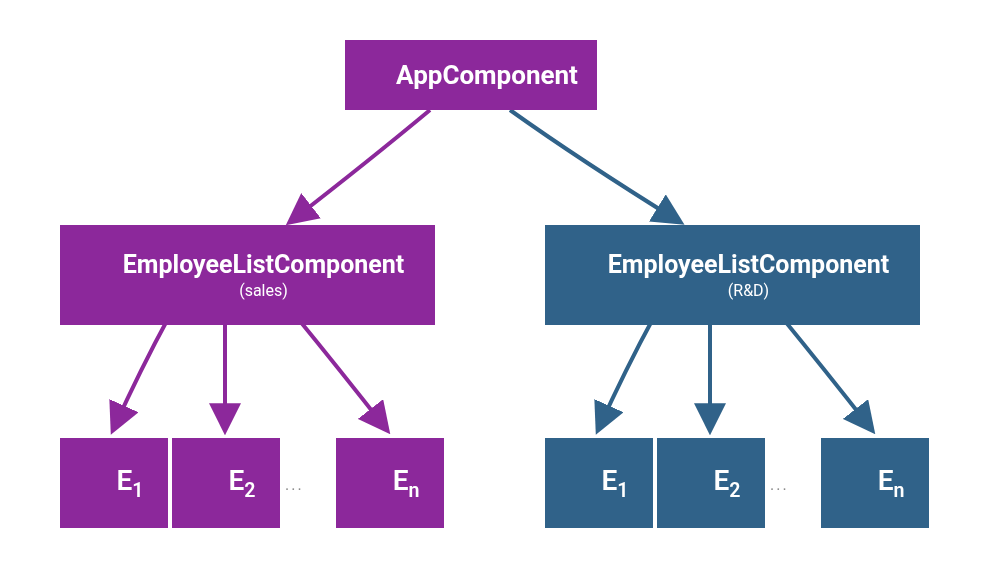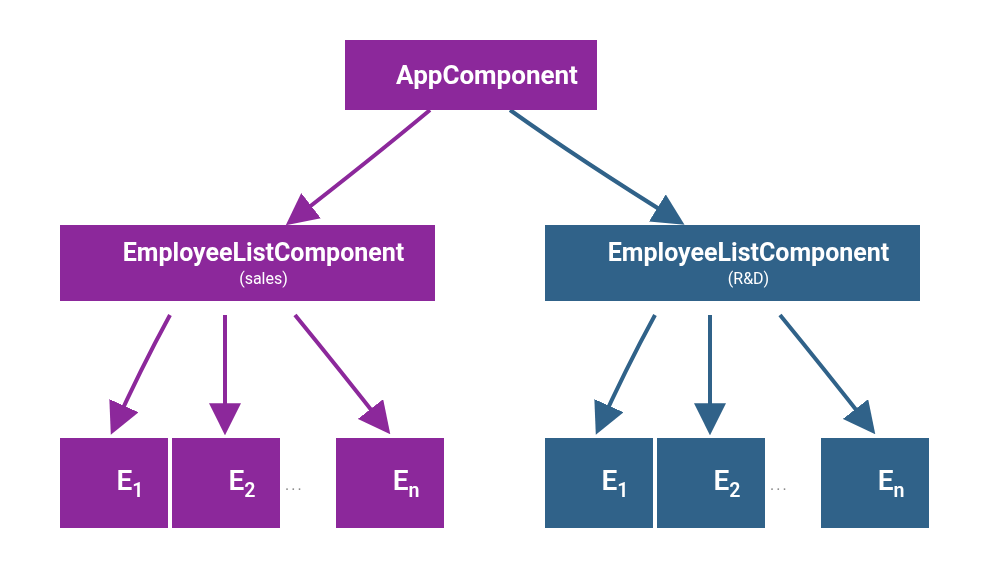--- a/index.html
+++ b/index.html
@@ -19,21 +19,21 @@
     justify-content: center;
     padding-left: 32px;
   }
   .node-title { font-weight: 700; }
   .node-sub { font-size: 16px; margin-top: 2px; }
   .root {
     left: 345px; top: 40px;
     width: 252px; height: 70px;
   }
   .mid {
-    width: 375px; height: 76px;
+    width: 375px; height: 100px;
   }
   .leaf {
     width: 108px; height: 90px;
   }
   .leaf span sub { font-size: 0.7em; }
   .purple { background: #8c289b; }
   .blue { background: #306289; }
   svg.arrows {
     position: absolute;
     left: 0; top: 0;

